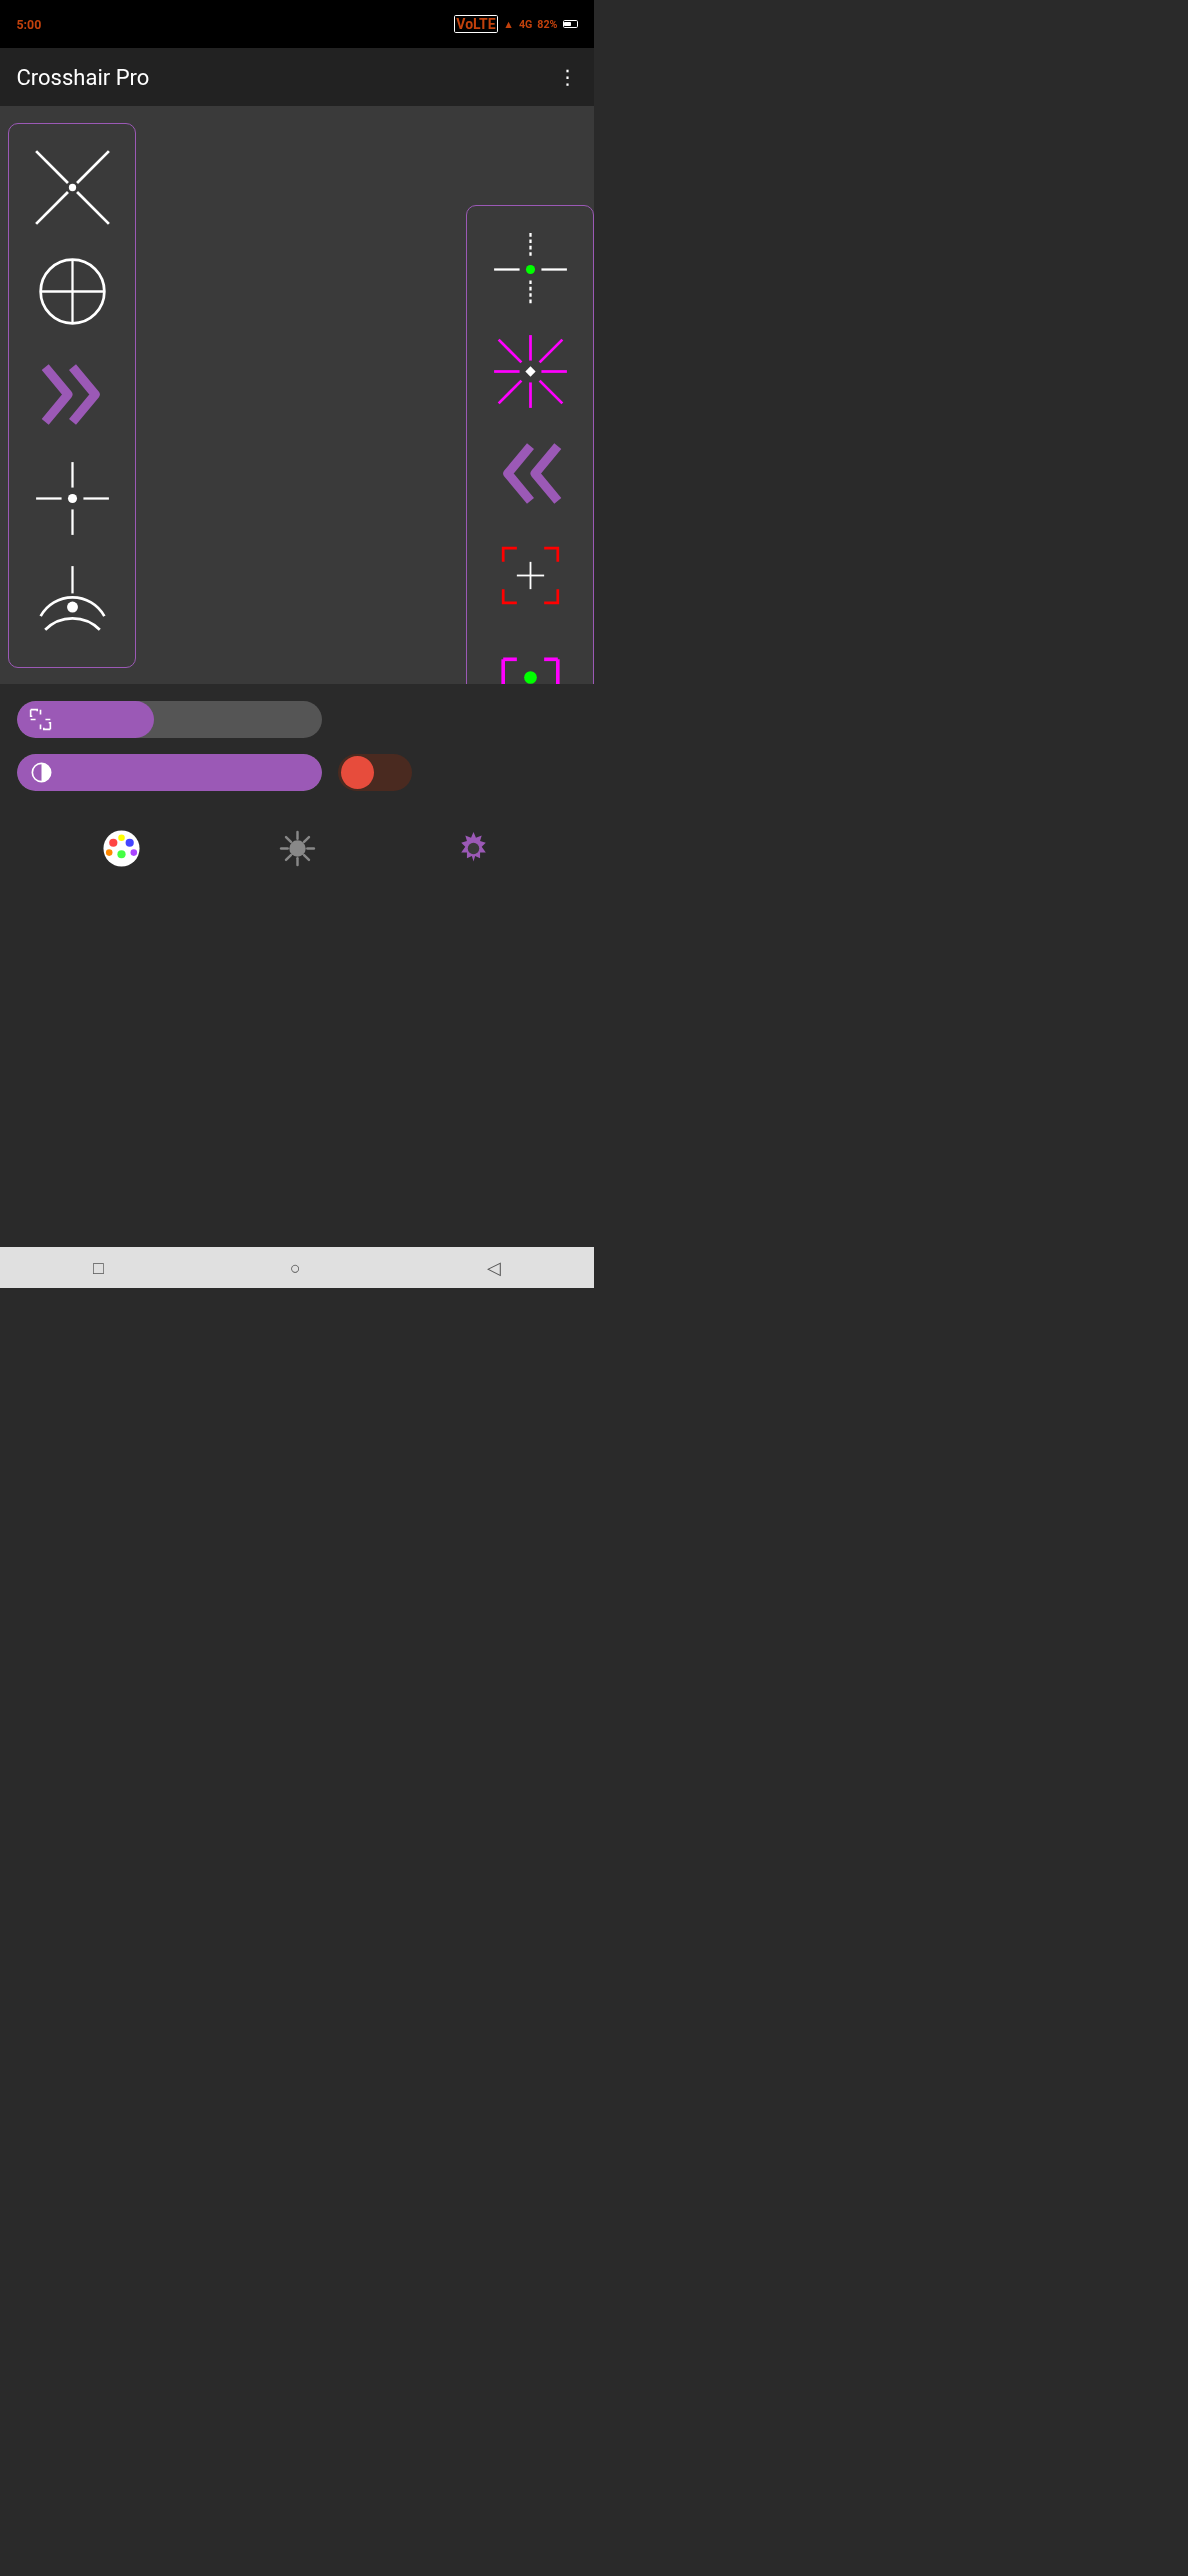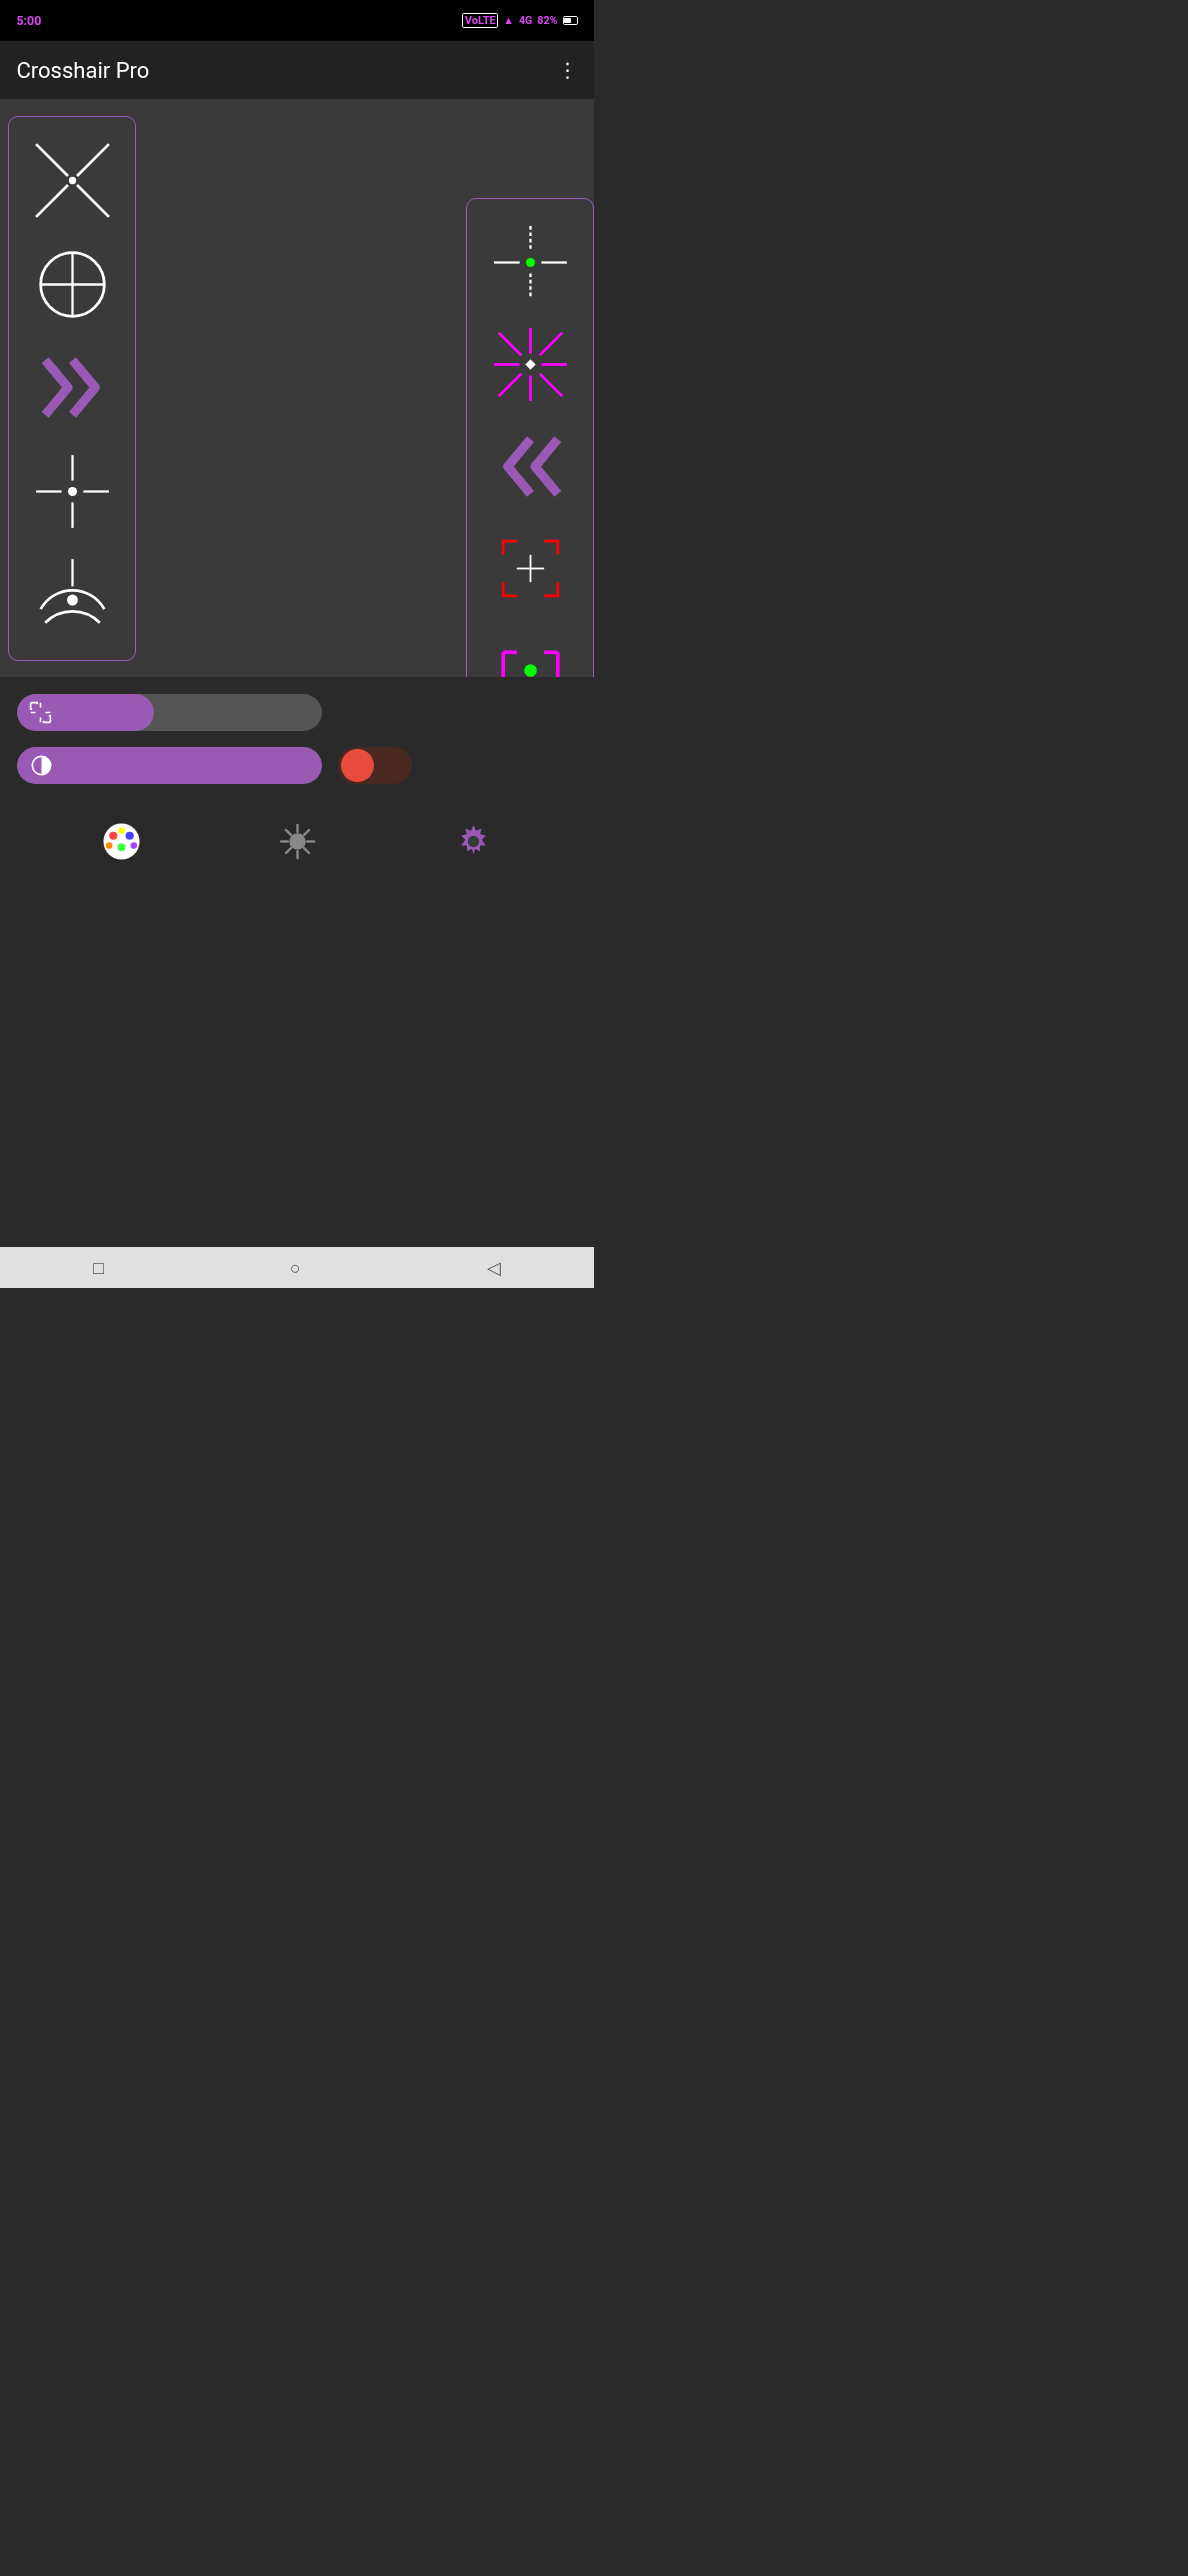--- a/index.html
+++ b/index.html
@@ -10,27 +10,27 @@
       min-height: 1288px;
       background: #2a2a2a;
       font-family: 'Roboto', sans-serif;
       overflow-x: hidden;
       position: relative;
     }
 
     
     .status-bar {
       width: 100%;
-      height: 41px;
+      height: 48px;
       background: #000;
       display: flex;
       align-items: center;
       justify-content: space-between;
       padding: 0 16.5px;
-      color: #d946ef;
+      color: #c2410c;
       font-size: 12.4px;
       font-weight: bold;
     }
 
     .status-right {
       display: flex;
       align-items: center;
       gap: 5px;
       font-size: 10.7px;
     }
@@ -220,21 +220,21 @@
       flex: 1;
       background: #3a3a3a;
     }
   </style>
 </head>
 <body>
 
 <div class="status-bar">
   <span>5:00</span>
   <div class="status-right">
-    <span style="font-size:11px; border:0.8px solid #fff; padding:0 1.7px; border-radius:1.7px;">VoLTE</span>
+    <span style="font-size:14px; border:0.8px solid #fff; padding:0 1.7px; border-radius:1.7px;">VoLTE</span>
     <span>▲</span>
     <span>4G</span>
     <span>82%</span>
     <span style="width:15px;height:8.3px;border:0.8px solid #fff;border-radius:1.7px;display:inline-block;position:relative;">
       <span style="position:absolute;left:0.8px;top:0.8px;width:55%;height:calc(100% - 1.7px);background:#fff;border-radius:0.8px;display:block;"></span>
     </span>
   </div>
 </div>
 
 <div class="app-header">

